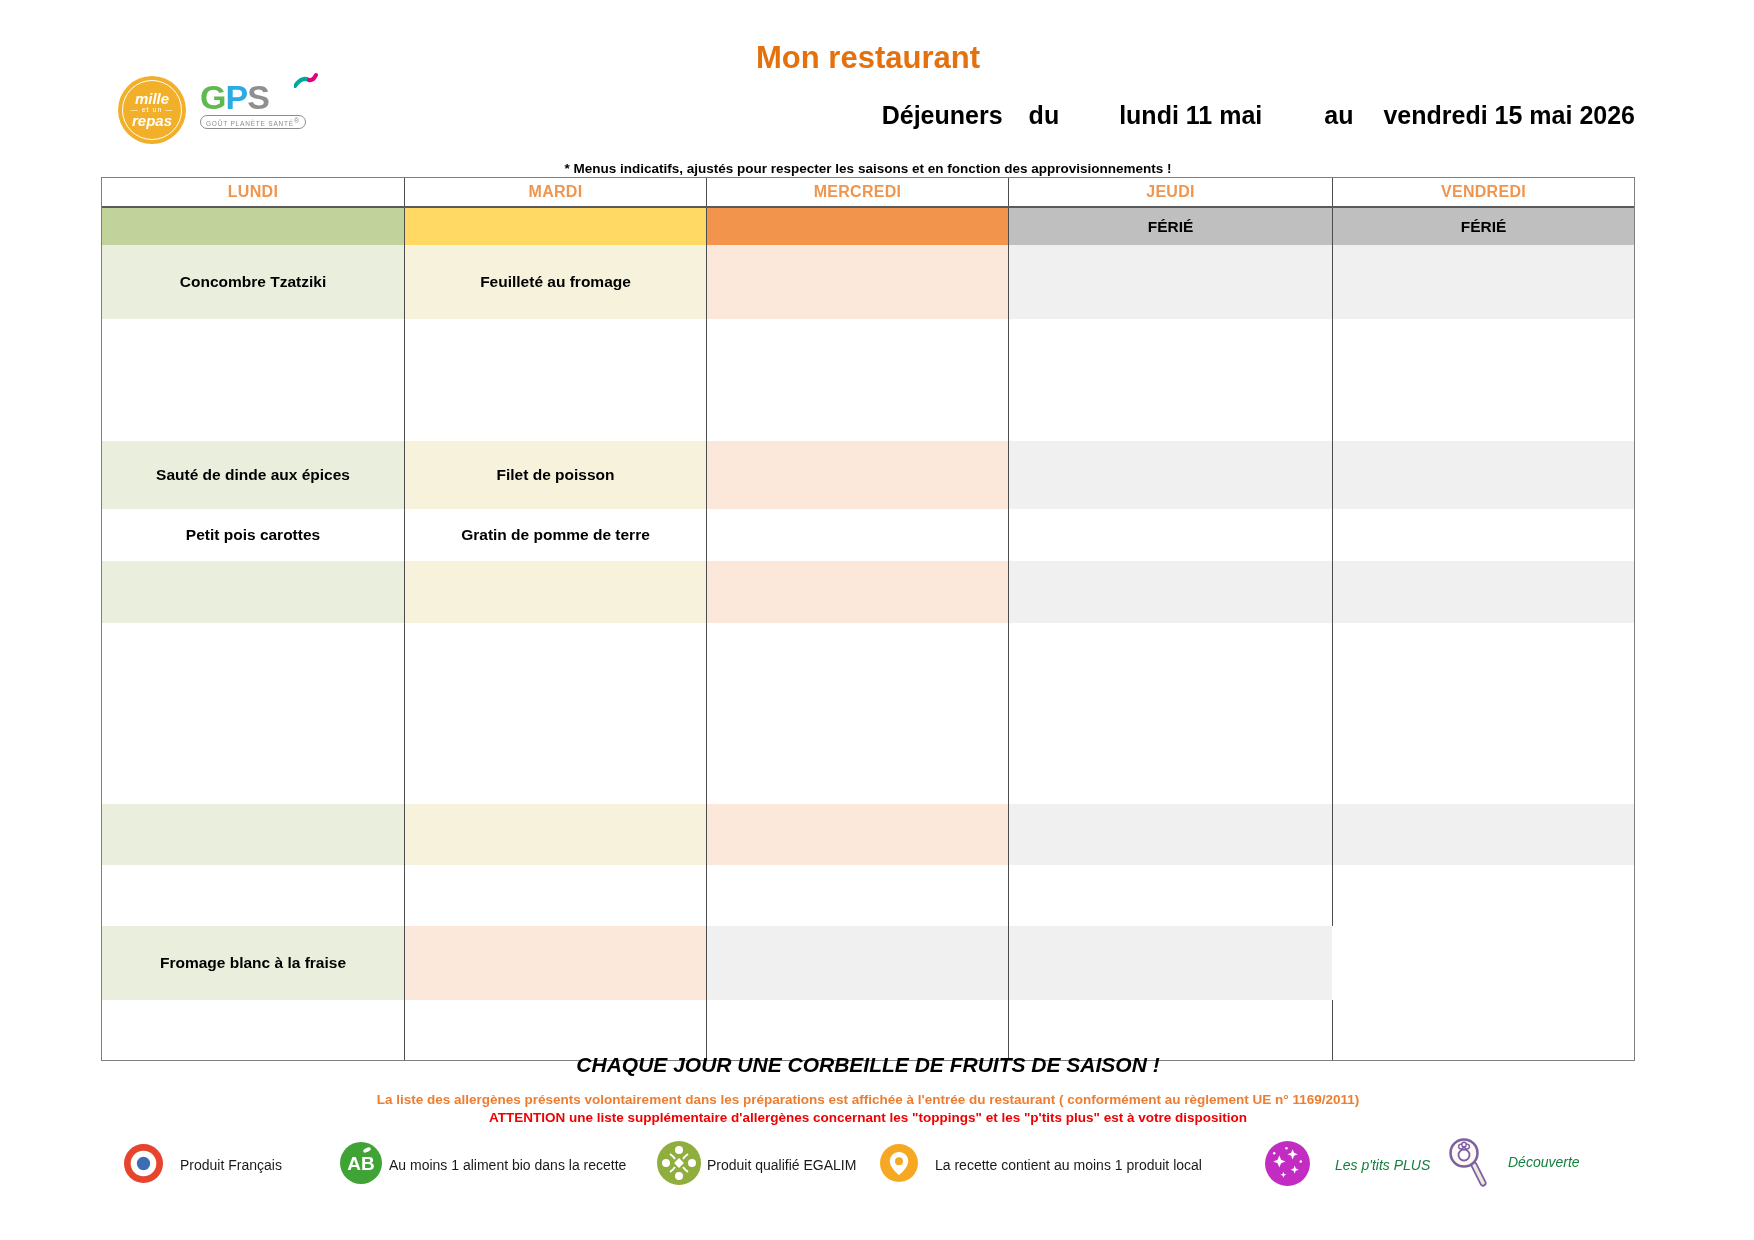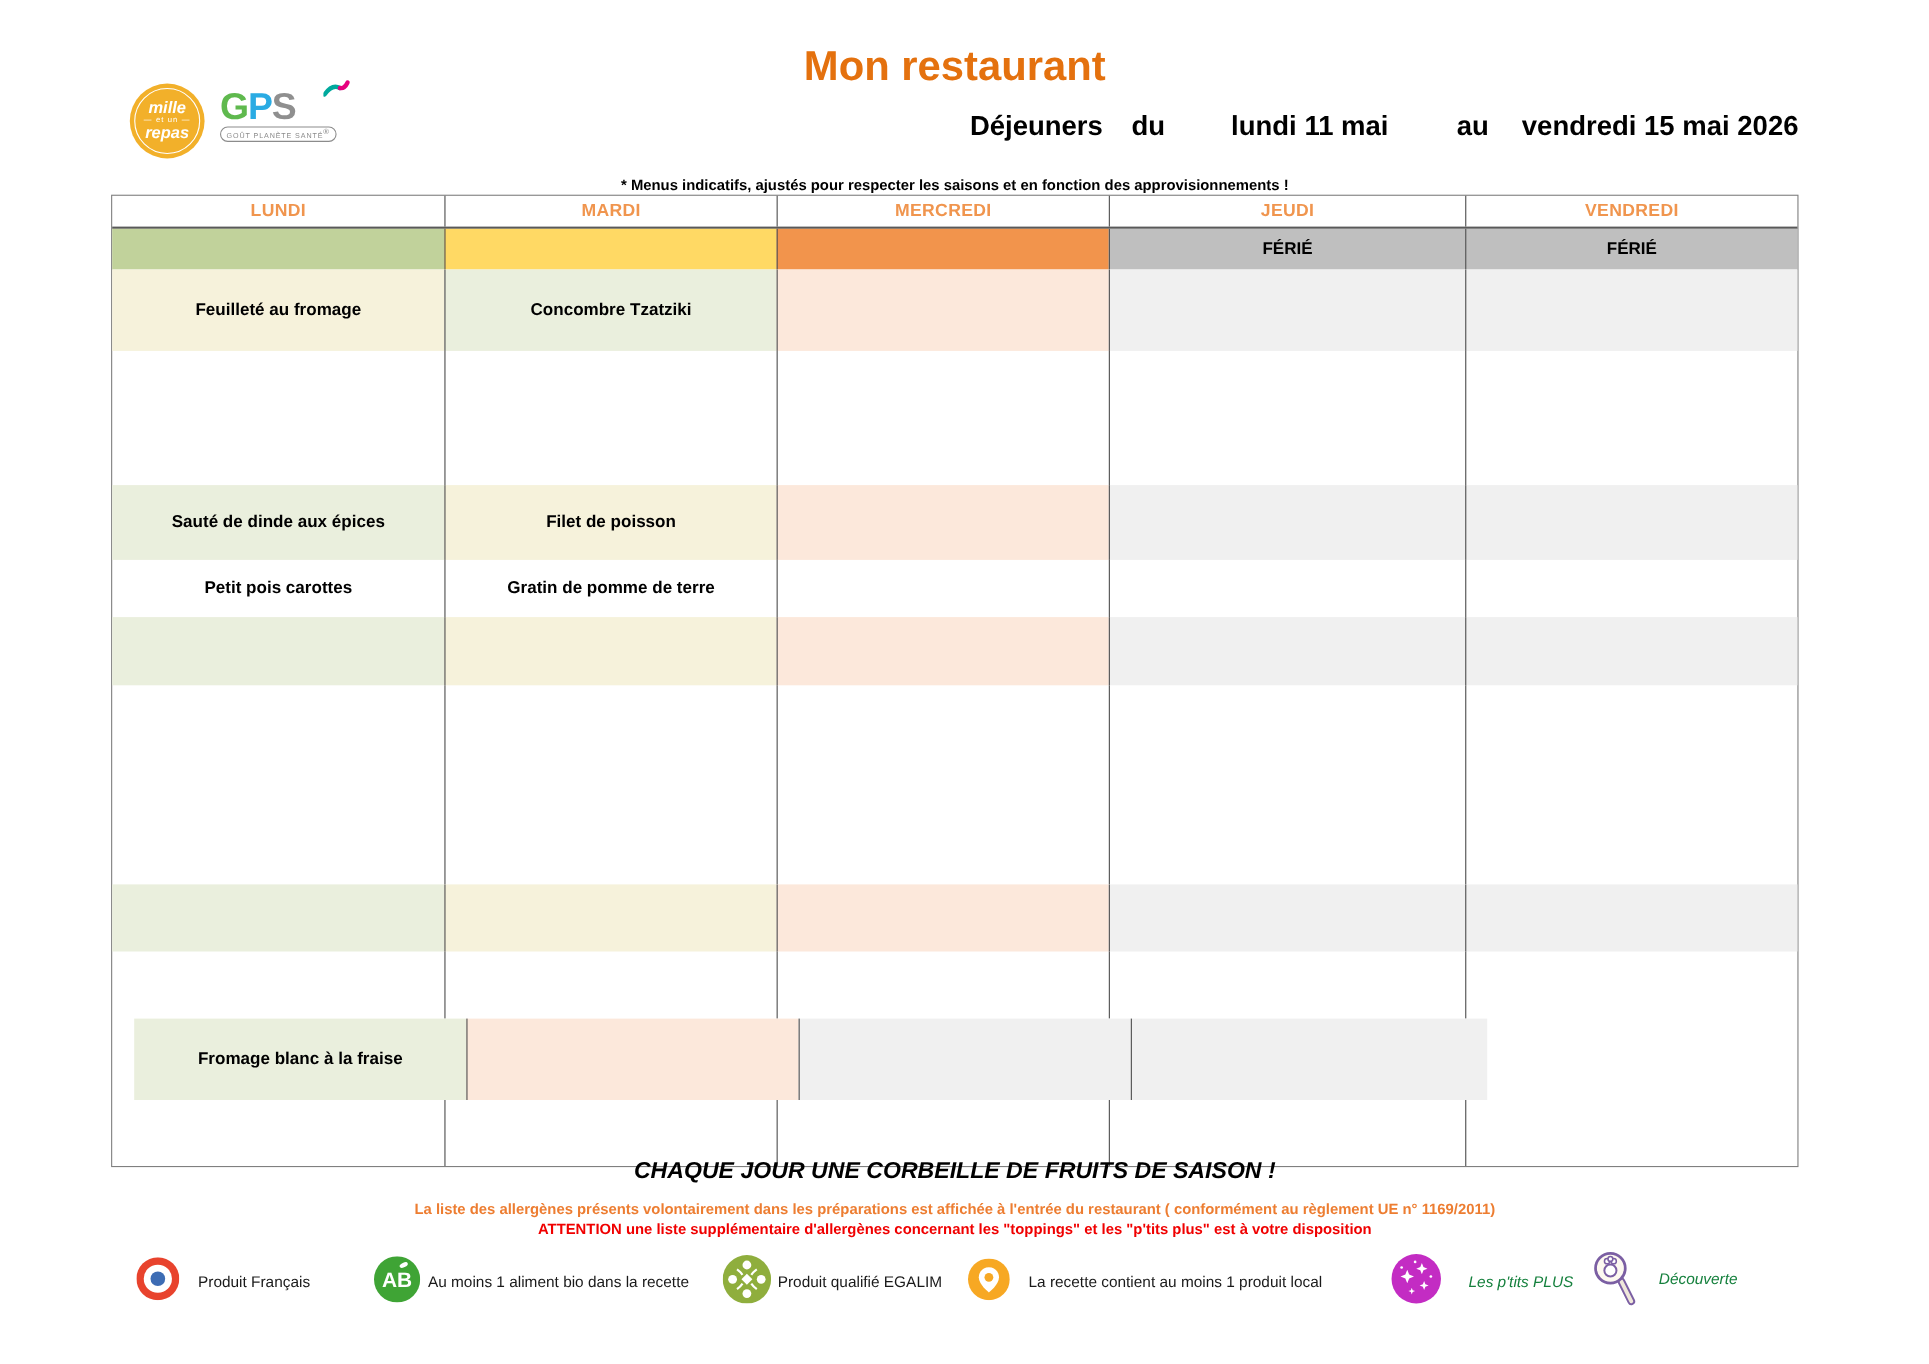--- a/index.html
+++ b/index.html
@@ -16,21 +16,21 @@
   .gps-block{position:relative;padding-top:6px;}
   .gps-letters{font-weight:bold;font-size:34px;line-height:30px;letter-spacing:-1px;}
   .gps-g{color:#5fb94e;}.gps-p{color:#2aabe3;}.gps-s{color:#8f8f8f;}
   .gps-swoosh{position:absolute;right:-12px;top:-4px;}
   .gps-tagline{margin-top:3px;border:1px solid #8c8c8c;border-radius:9px;padding:1px 5px;
     font-size:6.5px;letter-spacing:0.8px;color:#8c8c8c;text-align:center;white-space:nowrap;}
   .gps-reg{font-size:7px;color:#8c8c8c;vertical-align:super;}
 
   
   .page-title{position:absolute;left:101px;top:40px;width:1534px;text-align:center;
-    color:#e4710e;font-size:38px;font-weight:bold;}
+    color:#e4710e;font-size:31px;font-weight:bold;}
   .subtitle{position:absolute;left:101px;top:101px;width:1534px;display:flex;justify-content:flex-end;
     font-size:25px;font-weight:bold;}
   .subtitle .s1{margin-right:26px;} .subtitle .s2{margin-right:60px;}
   .subtitle .s3{margin-right:62px;} .subtitle .s4{margin-right:30px;}
   .disclaimer{position:absolute;left:101px;top:145px;width:1534px;text-align:center;
     font-size:13.5px;font-weight:bold;margin-top:16px;}
 
   
   .menu-table{position:absolute;left:101px;top:177px;width:1534px;
     border:1.5px solid #7f7f7f;box-sizing:border-box;background:#fff;}
@@ -102,22 +102,22 @@
         <div class="mt-cell">VENDREDI</div>
       </div>
       <div class="mt-row band" style="height: 37px;">
         <div class="mt-cell" style="background: rgb(193, 210, 155);"></div>
         <div class="mt-cell" style="background: rgb(255, 217, 100);"></div>
         <div class="mt-cell" style="background: rgb(242, 148, 76);"></div>
         <div class="mt-cell" style="background: rgb(191, 191, 191);">FÉRIÉ</div>
         <div class="mt-cell" style="background: rgb(191, 191, 191);">FÉRIÉ</div>
       </div>
       <div class="mt-row tinted" style="height: 74px;">
+        <div class="mt-cell" style="background: rgb(234, 239, 221);">Concombre Tzatziki</div>
         <div class="mt-cell" style="background: rgb(246, 242, 219);">Feuilleté au fromage</div>
-        <div class="mt-cell" style="background: rgb(234, 239, 221);">Concombre Tzatziki</div>
         <div class="mt-cell" style="background: rgb(252, 232, 219);"></div>
         <div class="mt-cell" style="background: rgb(240, 240, 240);"></div>
         <div class="mt-cell" style="background: rgb(240, 240, 240);"></div>
       </div>
       <div class="mt-row plain" style="height: 122px;">
         <div class="mt-cell"></div>
         <div class="mt-cell"></div>
         <div class="mt-cell"></div>
         <div class="mt-cell"></div>
         <div class="mt-cell"></div>
@@ -157,21 +157,21 @@
         <div class="mt-cell" style="background: rgb(240, 240, 240);"></div>
         <div class="mt-cell" style="background: rgb(240, 240, 240);"></div>
       </div>
       <div class="mt-row plain" style="height: 61px;">
         <div class="mt-cell"></div>
         <div class="mt-cell"></div>
         <div class="mt-cell"></div>
         <div class="mt-cell"></div>
         <div class="mt-cell"></div>
       </div>
-      <div class="mt-row tinted" style="height: 74px; padding-left: 20px;">
+      <div class="mt-row tinted" style="height: 74px;">
         <div class="mt-cell" style="background: rgb(234, 239, 221);">Fromage blanc à la fraise</div>
         <div class="mt-cell" style="background: rgb(252, 232, 219);"></div>
         <div class="mt-cell" style="background: rgb(240, 240, 240);"></div>
         <div class="mt-cell" style="background: rgb(240, 240, 240);"></div>
       </div>
       <div class="mt-row plain" style="height: 60px;">
         <div class="mt-cell"></div>
         <div class="mt-cell"></div>
         <div class="mt-cell"></div>
         <div class="mt-cell"></div>

